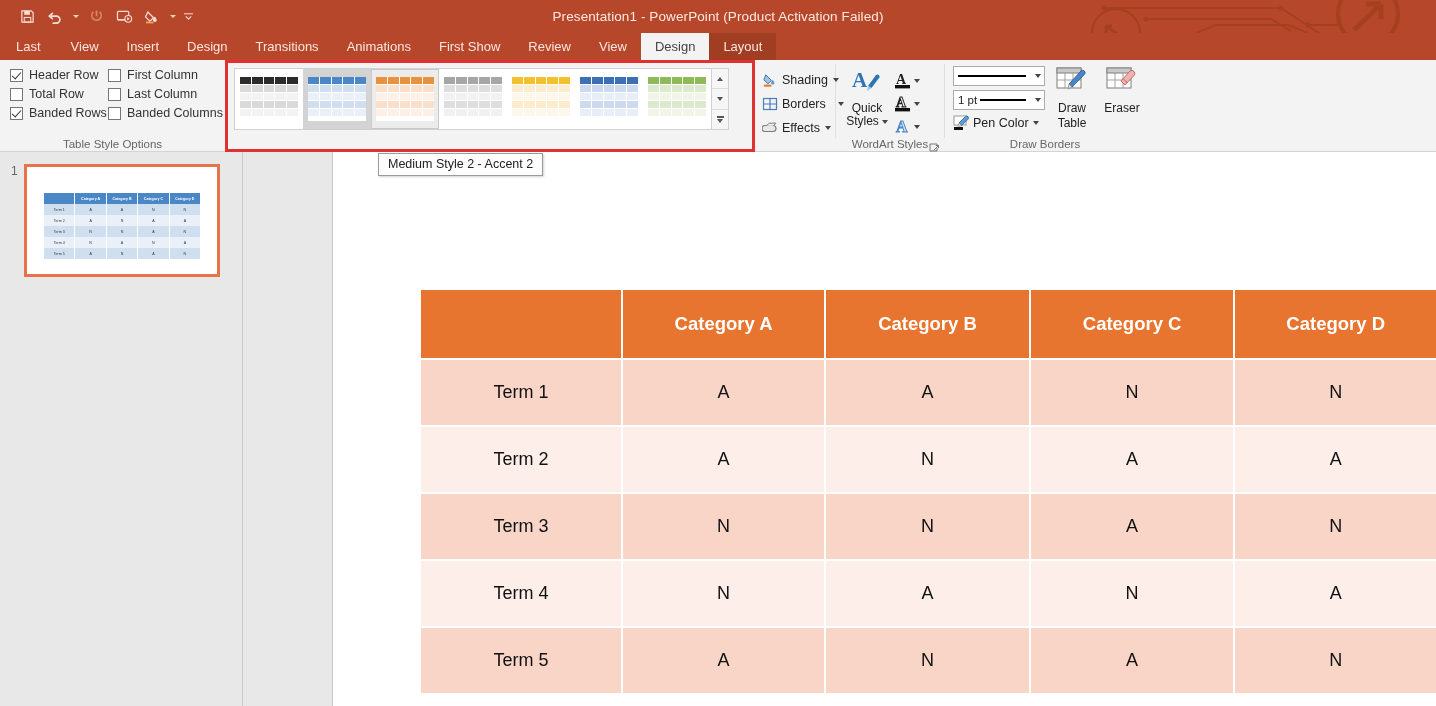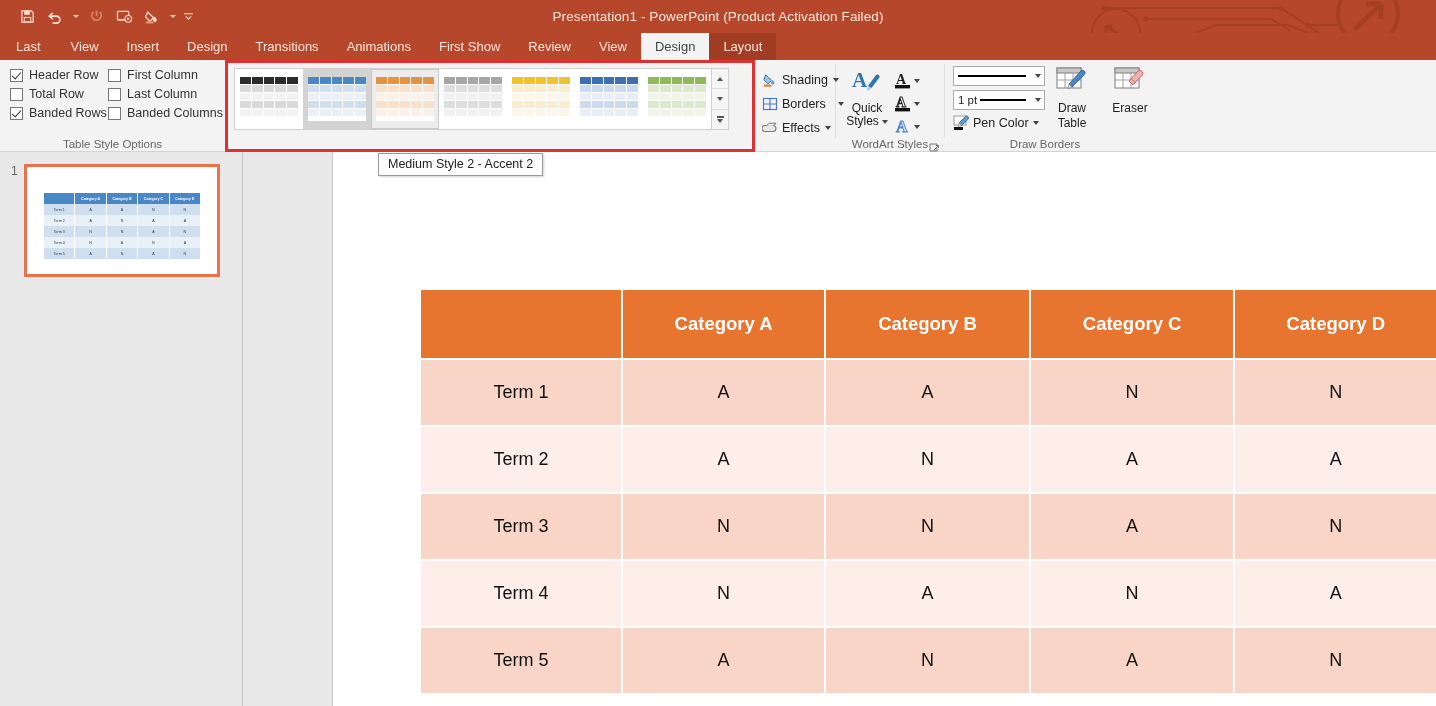--- a/index.html
+++ b/index.html
@@ -227,21 +227,21 @@
     margin-bottom: 4px;
     cursor: pointer;
   }
   .combo .cval { flex: 1; display: flex; align-items: center; padding-left: 4px; font-size: 11.5px; color: #222; gap:3px; }
   .combo .cbtn { width: 14px; display: flex; align-items: center; justify-content: center; }
   .pline { height: 2.5px; background: #000; flex: 1; margin-right: 4px; }
   .pline-thin { height: 1.2px; background: #000; flex: 1; margin-right: 4px; }
   .pen-row { display: flex; align-items: center; gap: 3px; cursor: pointer; margin-top: 1px; }
   .db-right {
     position: absolute; left: 104px; top: 6px;
-    display: flex; gap: 12px;
+    display: flex; gap: 4px;
   }
   .bigbtn {
     width: 46px;
     display: flex; flex-direction: column; align-items: center;
     cursor: pointer;
   }
   .bigbtn .bt { font-size: 12px; color: #222; text-align: center; line-height: 13px; margin-top: 2px; }
 
   
   .work {

